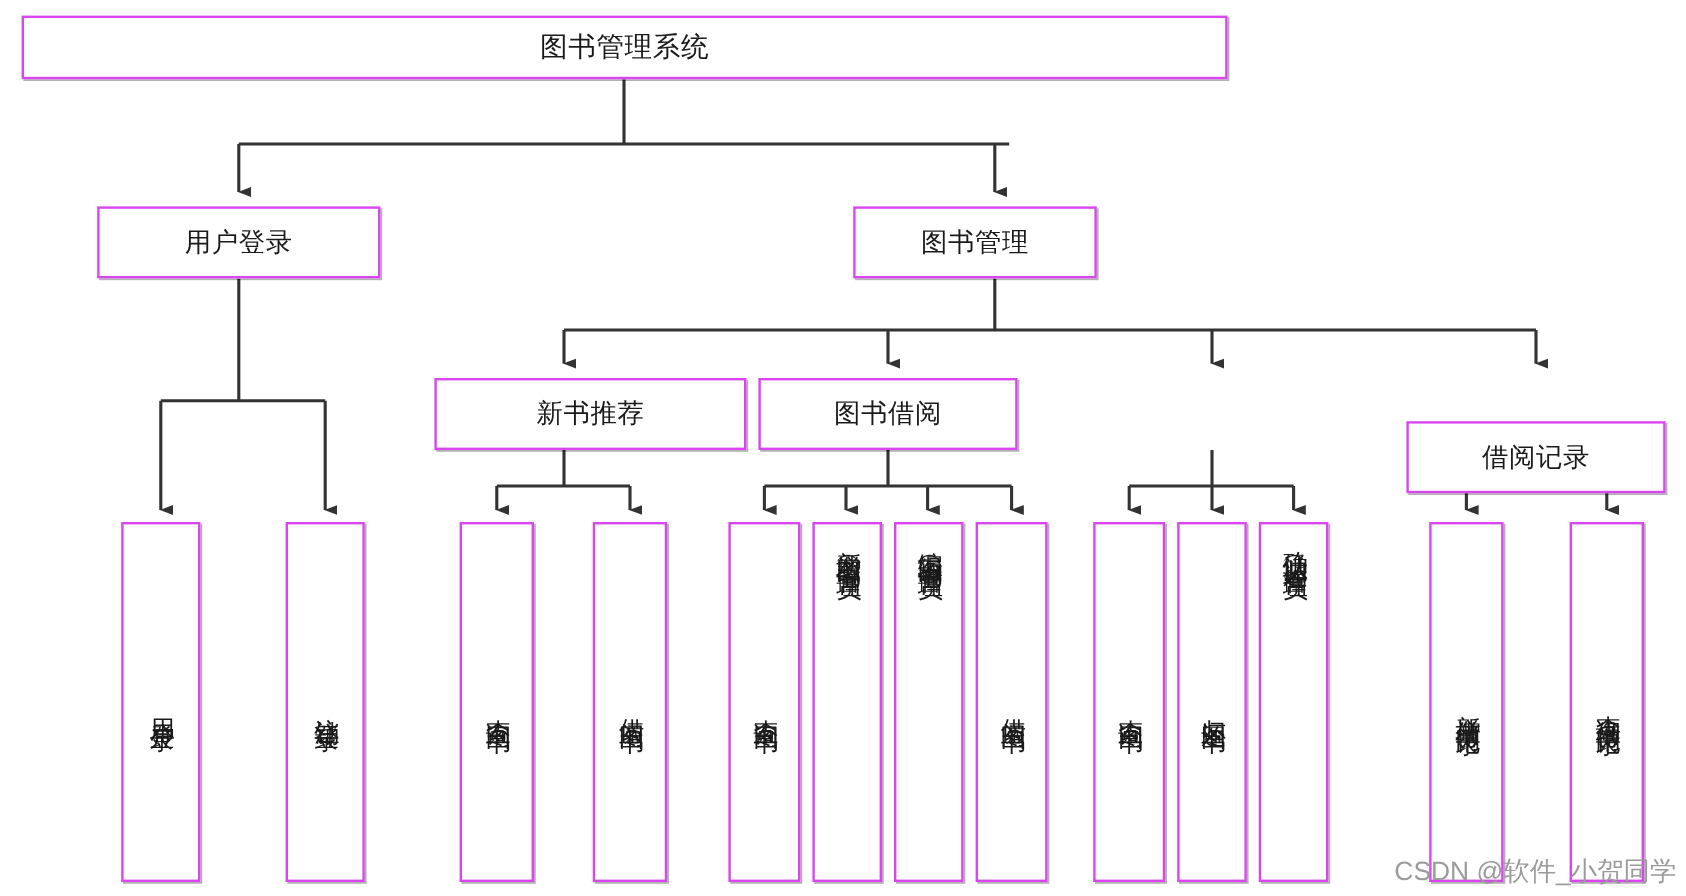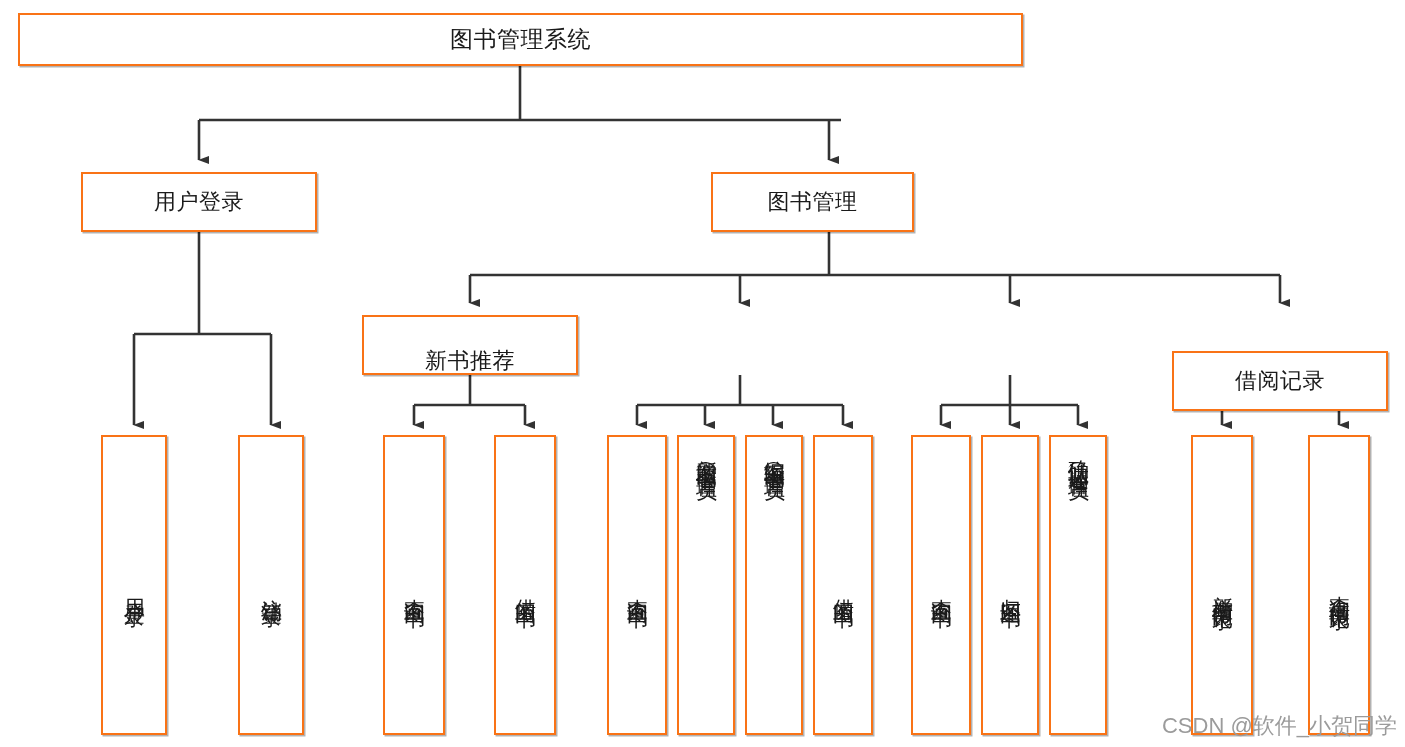--- a/index.html
+++ b/index.html
@@ -8,21 +8,21 @@
     font-family:"Liberation Sans","DejaVu Sans",sans-serif;
     overflow:hidden;
   }
   #canvas{position:relative;width:1405px;height:747px;background:#fff;}
   #wires{position:absolute;left:0;top:0;width:1405px;height:747px;}
 
   .node{
     position:absolute;
     box-sizing:border-box;
     background:#ffffff;
-    border:2px solid #f97316;
+    border:2px solid #d946ef;
     display:flex;
     align-items:center;
     justify-content:center;
     box-shadow:1.5px 1.5px 0 rgba(0,0,0,0.30);
   }
   .node .lbl{
     color:#1a1a1a;
     letter-spacing:0.5px;
     white-space:nowrap;
   }
@@ -110,22 +110,25 @@
     <span class="lbl">图书管理系统</span>
   </div>
 
   <div class="node horiz" style="left:81px;top:172px;width:236px;height:60px;">
     <span class="lbl">用户登录</span>
   </div>
   <div class="node horiz" style="left:711px;top:172px;width:203px;height:60px;">
     <span class="lbl">图书管理</span>
   </div>
 
-  <div class="node horiz" style="left:362px;top:315px;width:216px;height:60px;align-items:flex-end;">
+  <div class="node horiz" style="left:362px;top:315px;width:260px;height:60px;">
     <span class="lbl">新书推荐</span>
+  </div>
+  <div class="node horiz" style="left:632px;top:315px;width:216px;height:60px;">
+    <span class="lbl">图书借阅</span>
   </div>
   <div class="node horiz" style="left:1172px;top:315px;width:216px;height:60px;margin-top:36px;">
     <span class="lbl">借阅记录</span>
   </div>
 
   <div class="node vert mid" style="left:101px;top:435px;width:66px;height:300px;">
     <span class="lbl">用户登录</span>
   </div>
   <div class="node vert mid" style="left:238px;top:435px;width:66px;height:300px;">
     <span class="lbl">注销登录</span>

